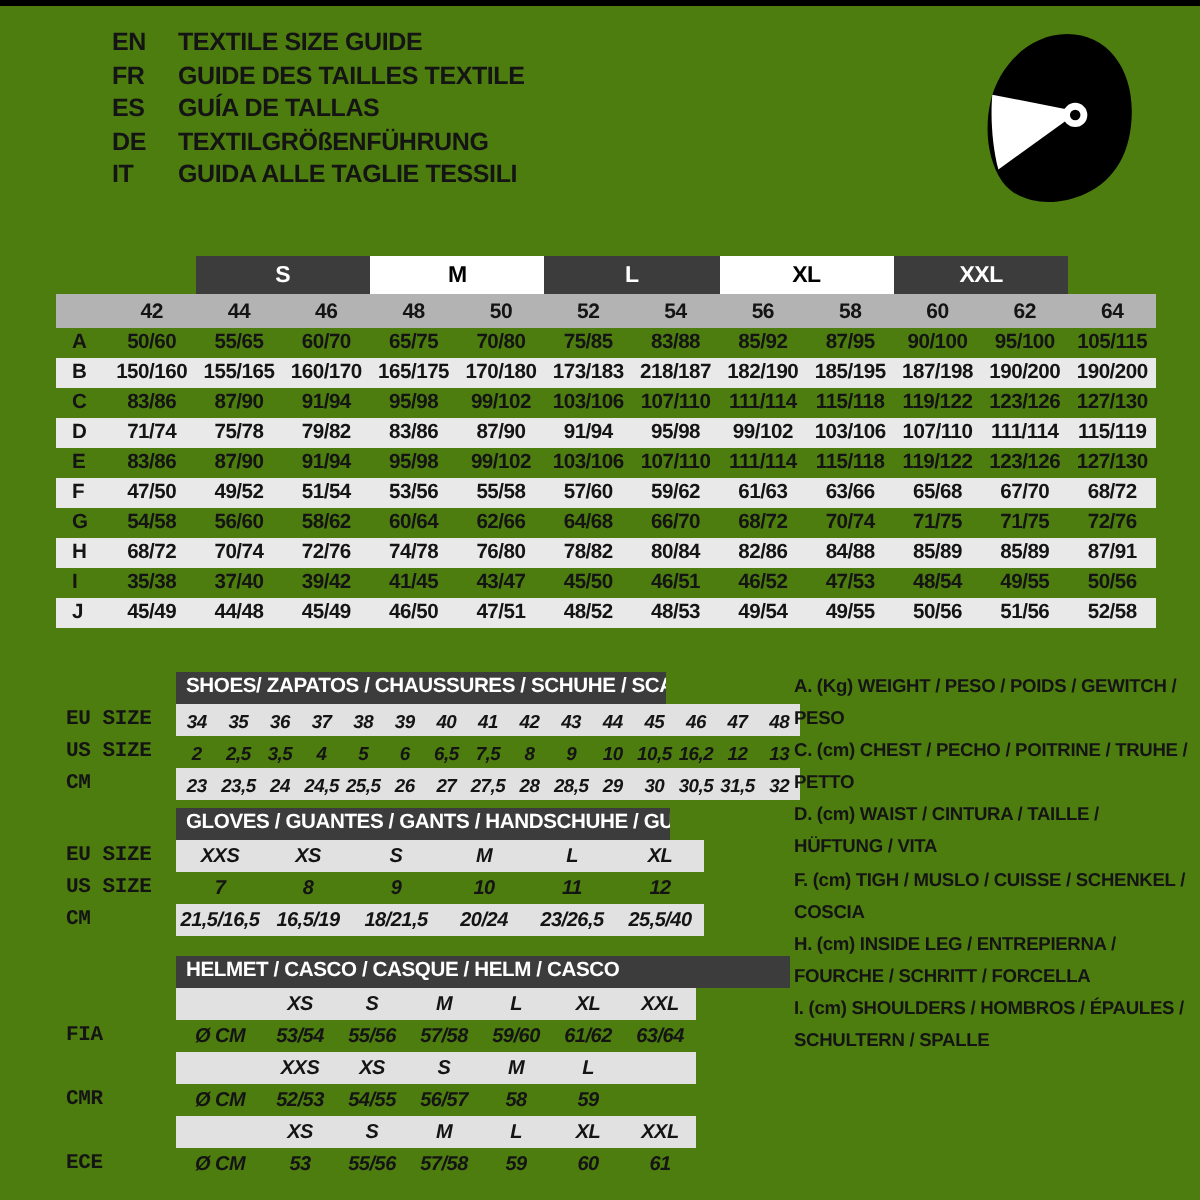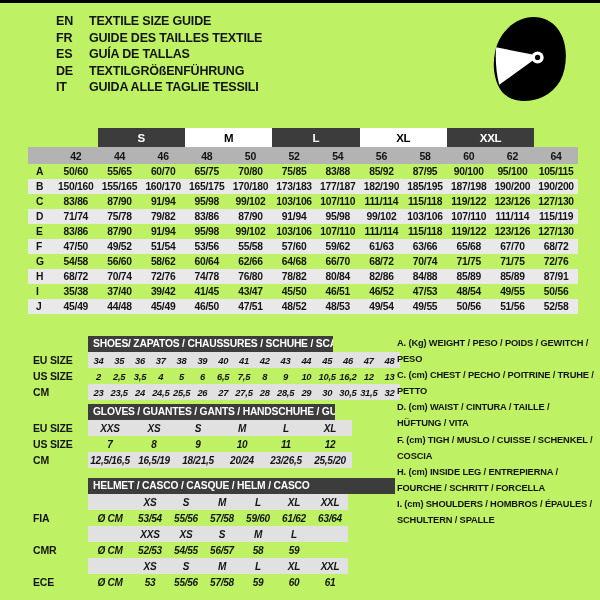--- a/index.html
+++ b/index.html
@@ -1,16 +1,16 @@
 <!DOCTYPE html>
 <html><head>
 <meta charset="utf-8">
 <style>
   html,body{margin:0;padding:0;background:#fff;}
-  .page{position:relative;width:600px;height:600px;background:#bef264;overflow:hidden;
+  .page{position:relative;width:600px;height:600px;background:#4d7c0f;overflow:hidden;
         font-family:"Liberation Sans",sans-serif;font-weight:700;color:#141414;}
   .topline{position:absolute;left:0;top:0;width:600px;height:3px;background:#000;}
 
   
   .langs{position:absolute;left:56px;top:13px;font-size:12.5px;line-height:16.5px;letter-spacing:-0.2px;}
   .lang-row{display:flex;}
   .lang-code{width:33px;}
 
   .helmet{position:absolute;left:487px;top:13px;width:83px;height:93px;}
 
@@ -20,21 +20,21 @@
   .main-table td{padding:0;height:15px;white-space:nowrap;overflow:hidden;}
   .main-table tr.bands td{height:19px;font-size:11.5px;}
   .main-table td.band-dark{background:#3c3c3c;color:#fff;}
   .main-table td.band-light{background:#fff;color:#000;}
   .main-table tr.nums td{background:#b3b3b3;height:17px;font-size:10.5px;}
   .main-table tr.stripe td{background:#e9e9e9;}
   .main-table td.letter{text-align:left;padding-left:8px;}
 
   
   .block{position:absolute;left:33px;display:flex;}
-  .labels{width:55px;}
+  .labels{width:55px;font-family:Liberation Mono, monospace;}
   .labels div{height:16px;line-height:16px;font-size:10.5px;letter-spacing:-0.2px;white-space:nowrap;}
   .content{position:relative;}
   .bar{height:16px;line-height:16px;background:#3c3c3c;color:#fff;
        font-size:10.3px;letter-spacing:-0.2px;padding-left:5px;white-space:nowrap;overflow:hidden;}
   .sub{border-collapse:collapse;table-layout:fixed;text-align:center;letter-spacing:-0.25px;font-style:italic;}
   .sub td{padding:0;height:16px;white-space:nowrap;overflow:hidden;font-size:10px;}
   .sub tr.gray td{background:#e1e1e1;}
   .shoes-t{width:312px;font-size:9.4px;}
   .shoes-t td{font-size:9.4px;}
   .gloves-t{width:264px;}
@@ -126,21 +126,21 @@
           <td>105/115</td>
         </tr>
         <tr class="stripe">
           <td class="letter">B</td>
           <td>150/160</td>
           <td>155/165</td>
           <td>160/170</td>
           <td>165/175</td>
           <td>170/180</td>
           <td>173/183</td>
-          <td>177/187</td>
+          <td>218/187</td>
           <td>182/190</td>
           <td>185/195</td>
           <td>187/198</td>
           <td>190/200</td>
           <td>190/200</td>
         </tr>
         <tr>
           <td class="letter">C</td>
           <td>83/86</td>
           <td>87/90</td>
@@ -351,26 +351,26 @@
             </tr>
             <tr>
               <td>7</td>
               <td>8</td>
               <td>9</td>
               <td>10</td>
               <td>11</td>
               <td>12</td>
             </tr>
             <tr class="gray">
-              <td>12,5/16,5</td>
+              <td>21,5/16,5</td>
               <td>16,5/19</td>
               <td>18/21,5</td>
               <td>20/24</td>
               <td>23/26,5</td>
-              <td>25,5/20</td>
+              <td>25,5/40</td>
             </tr>
           </tbody>
         </table>
     </div>
   </div>
 
   <div class="block" style="top:478px">
     <div class="labels">
         <div></div>
         <div></div>

